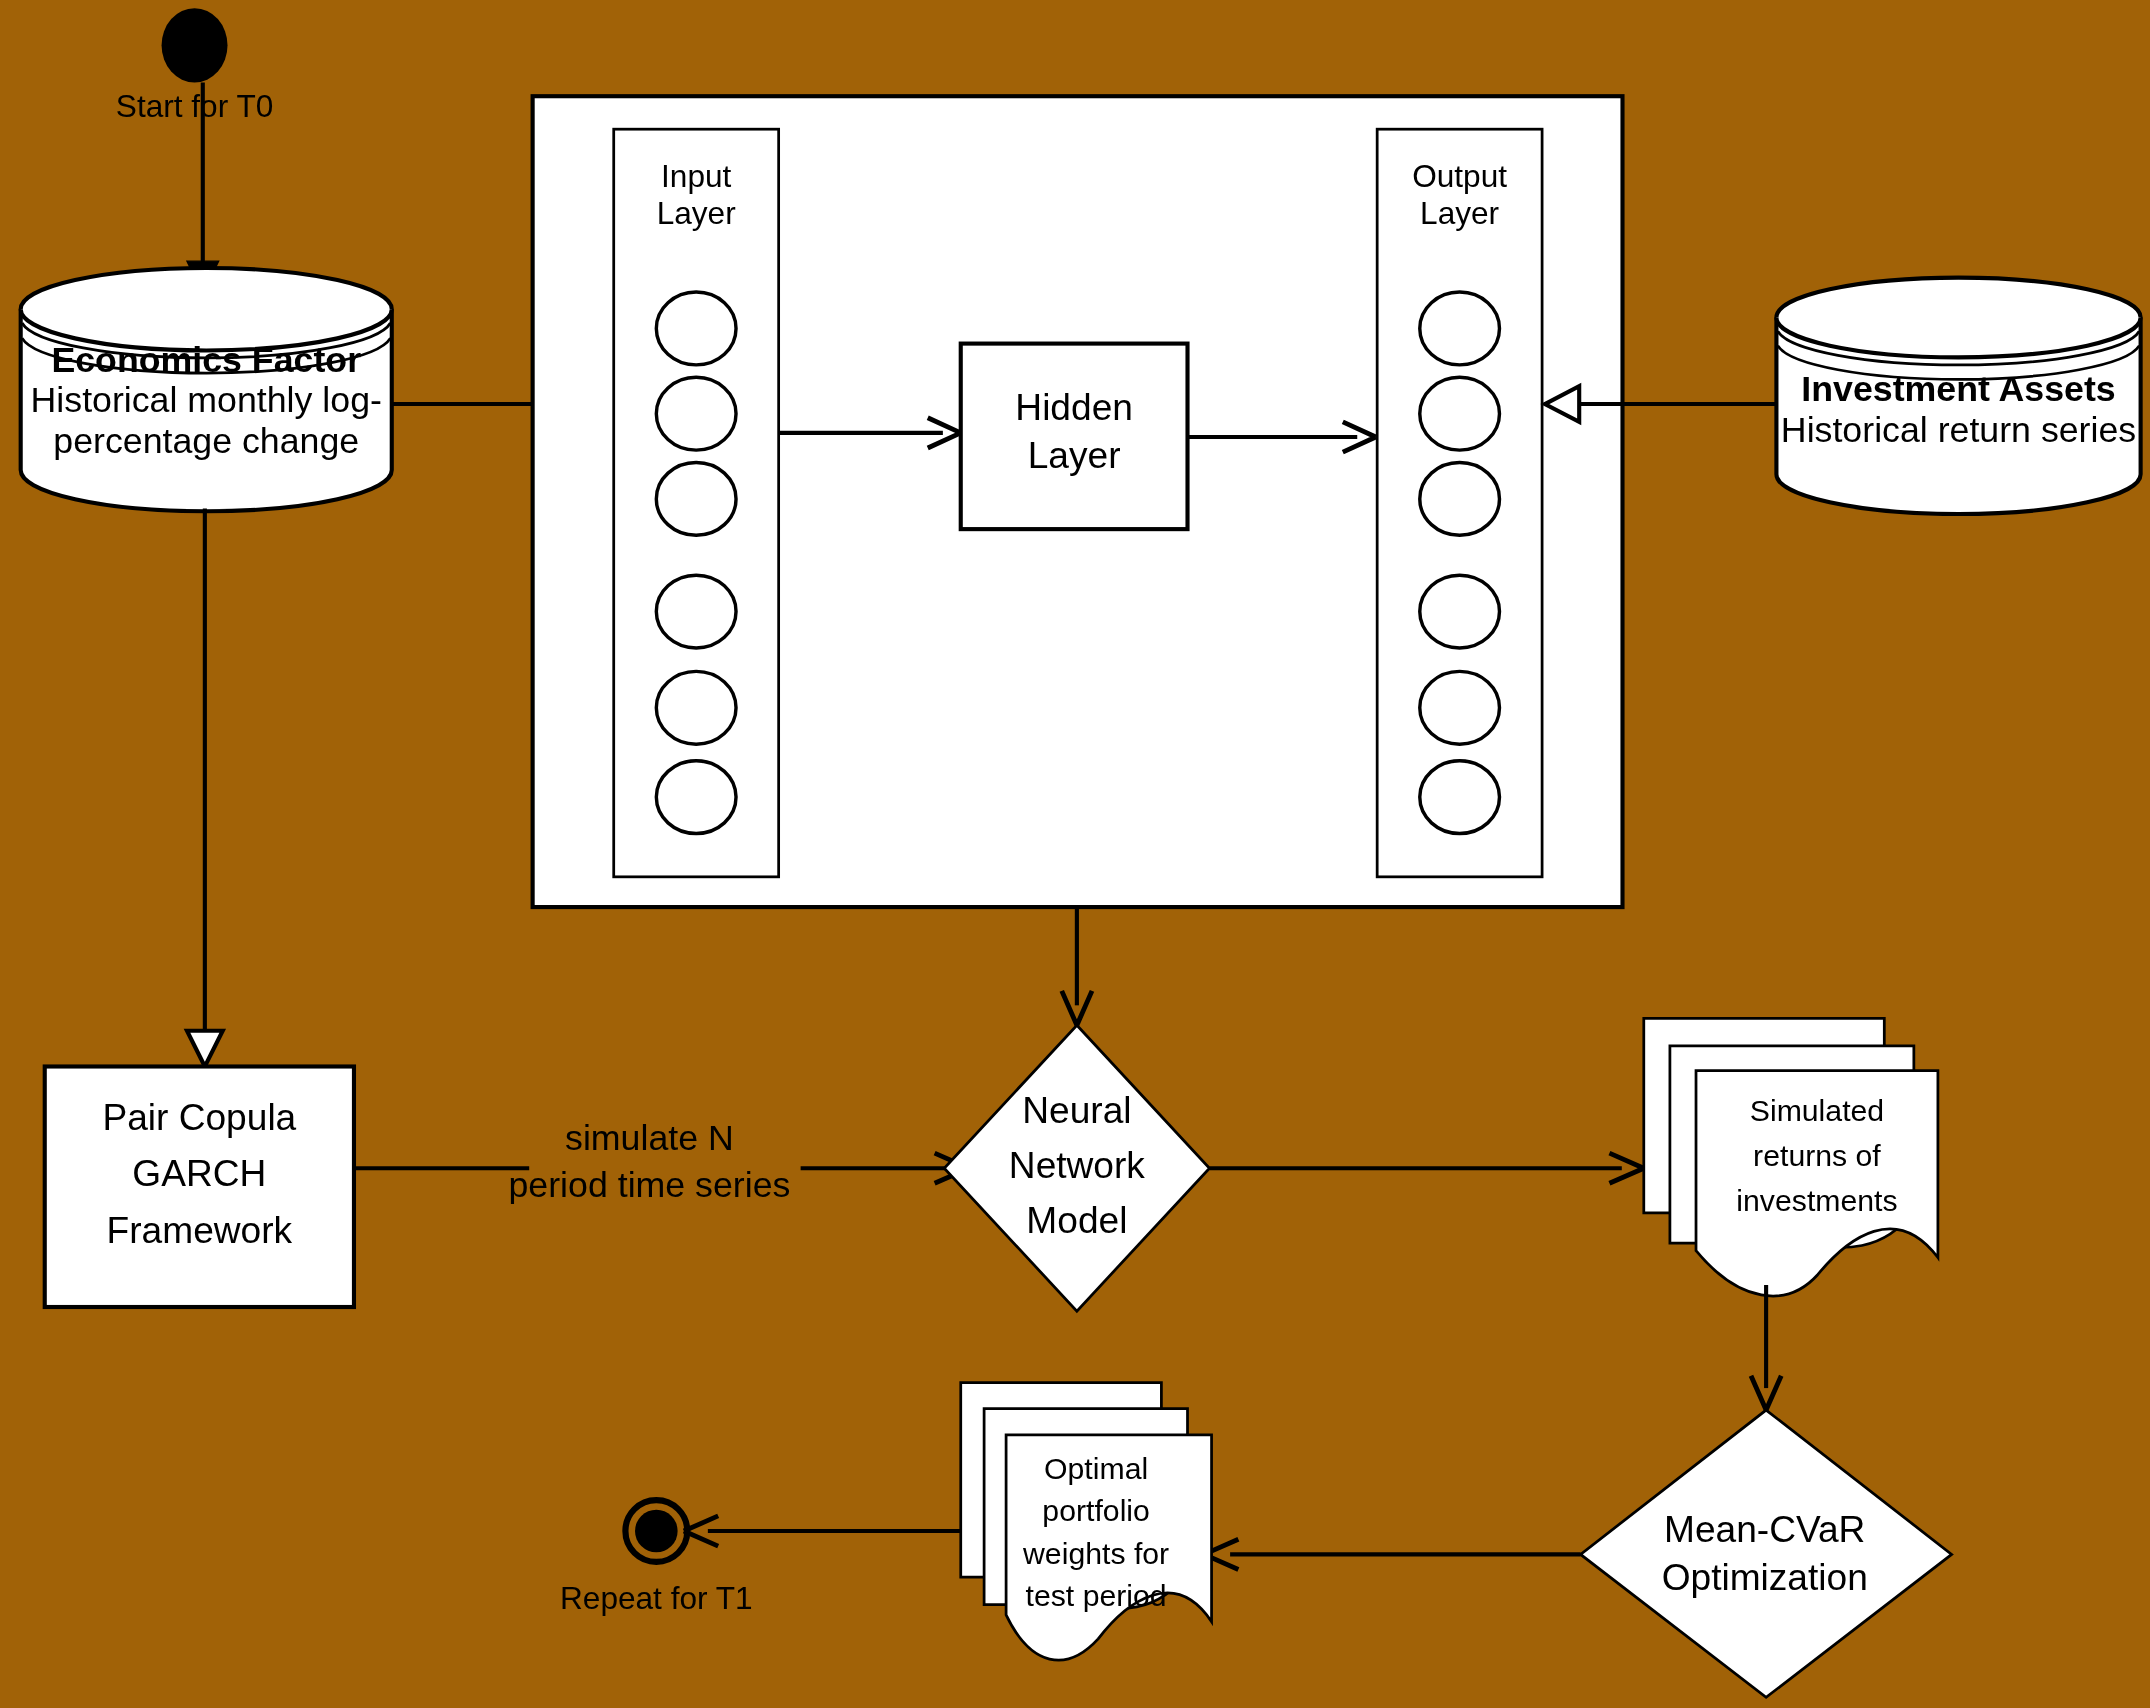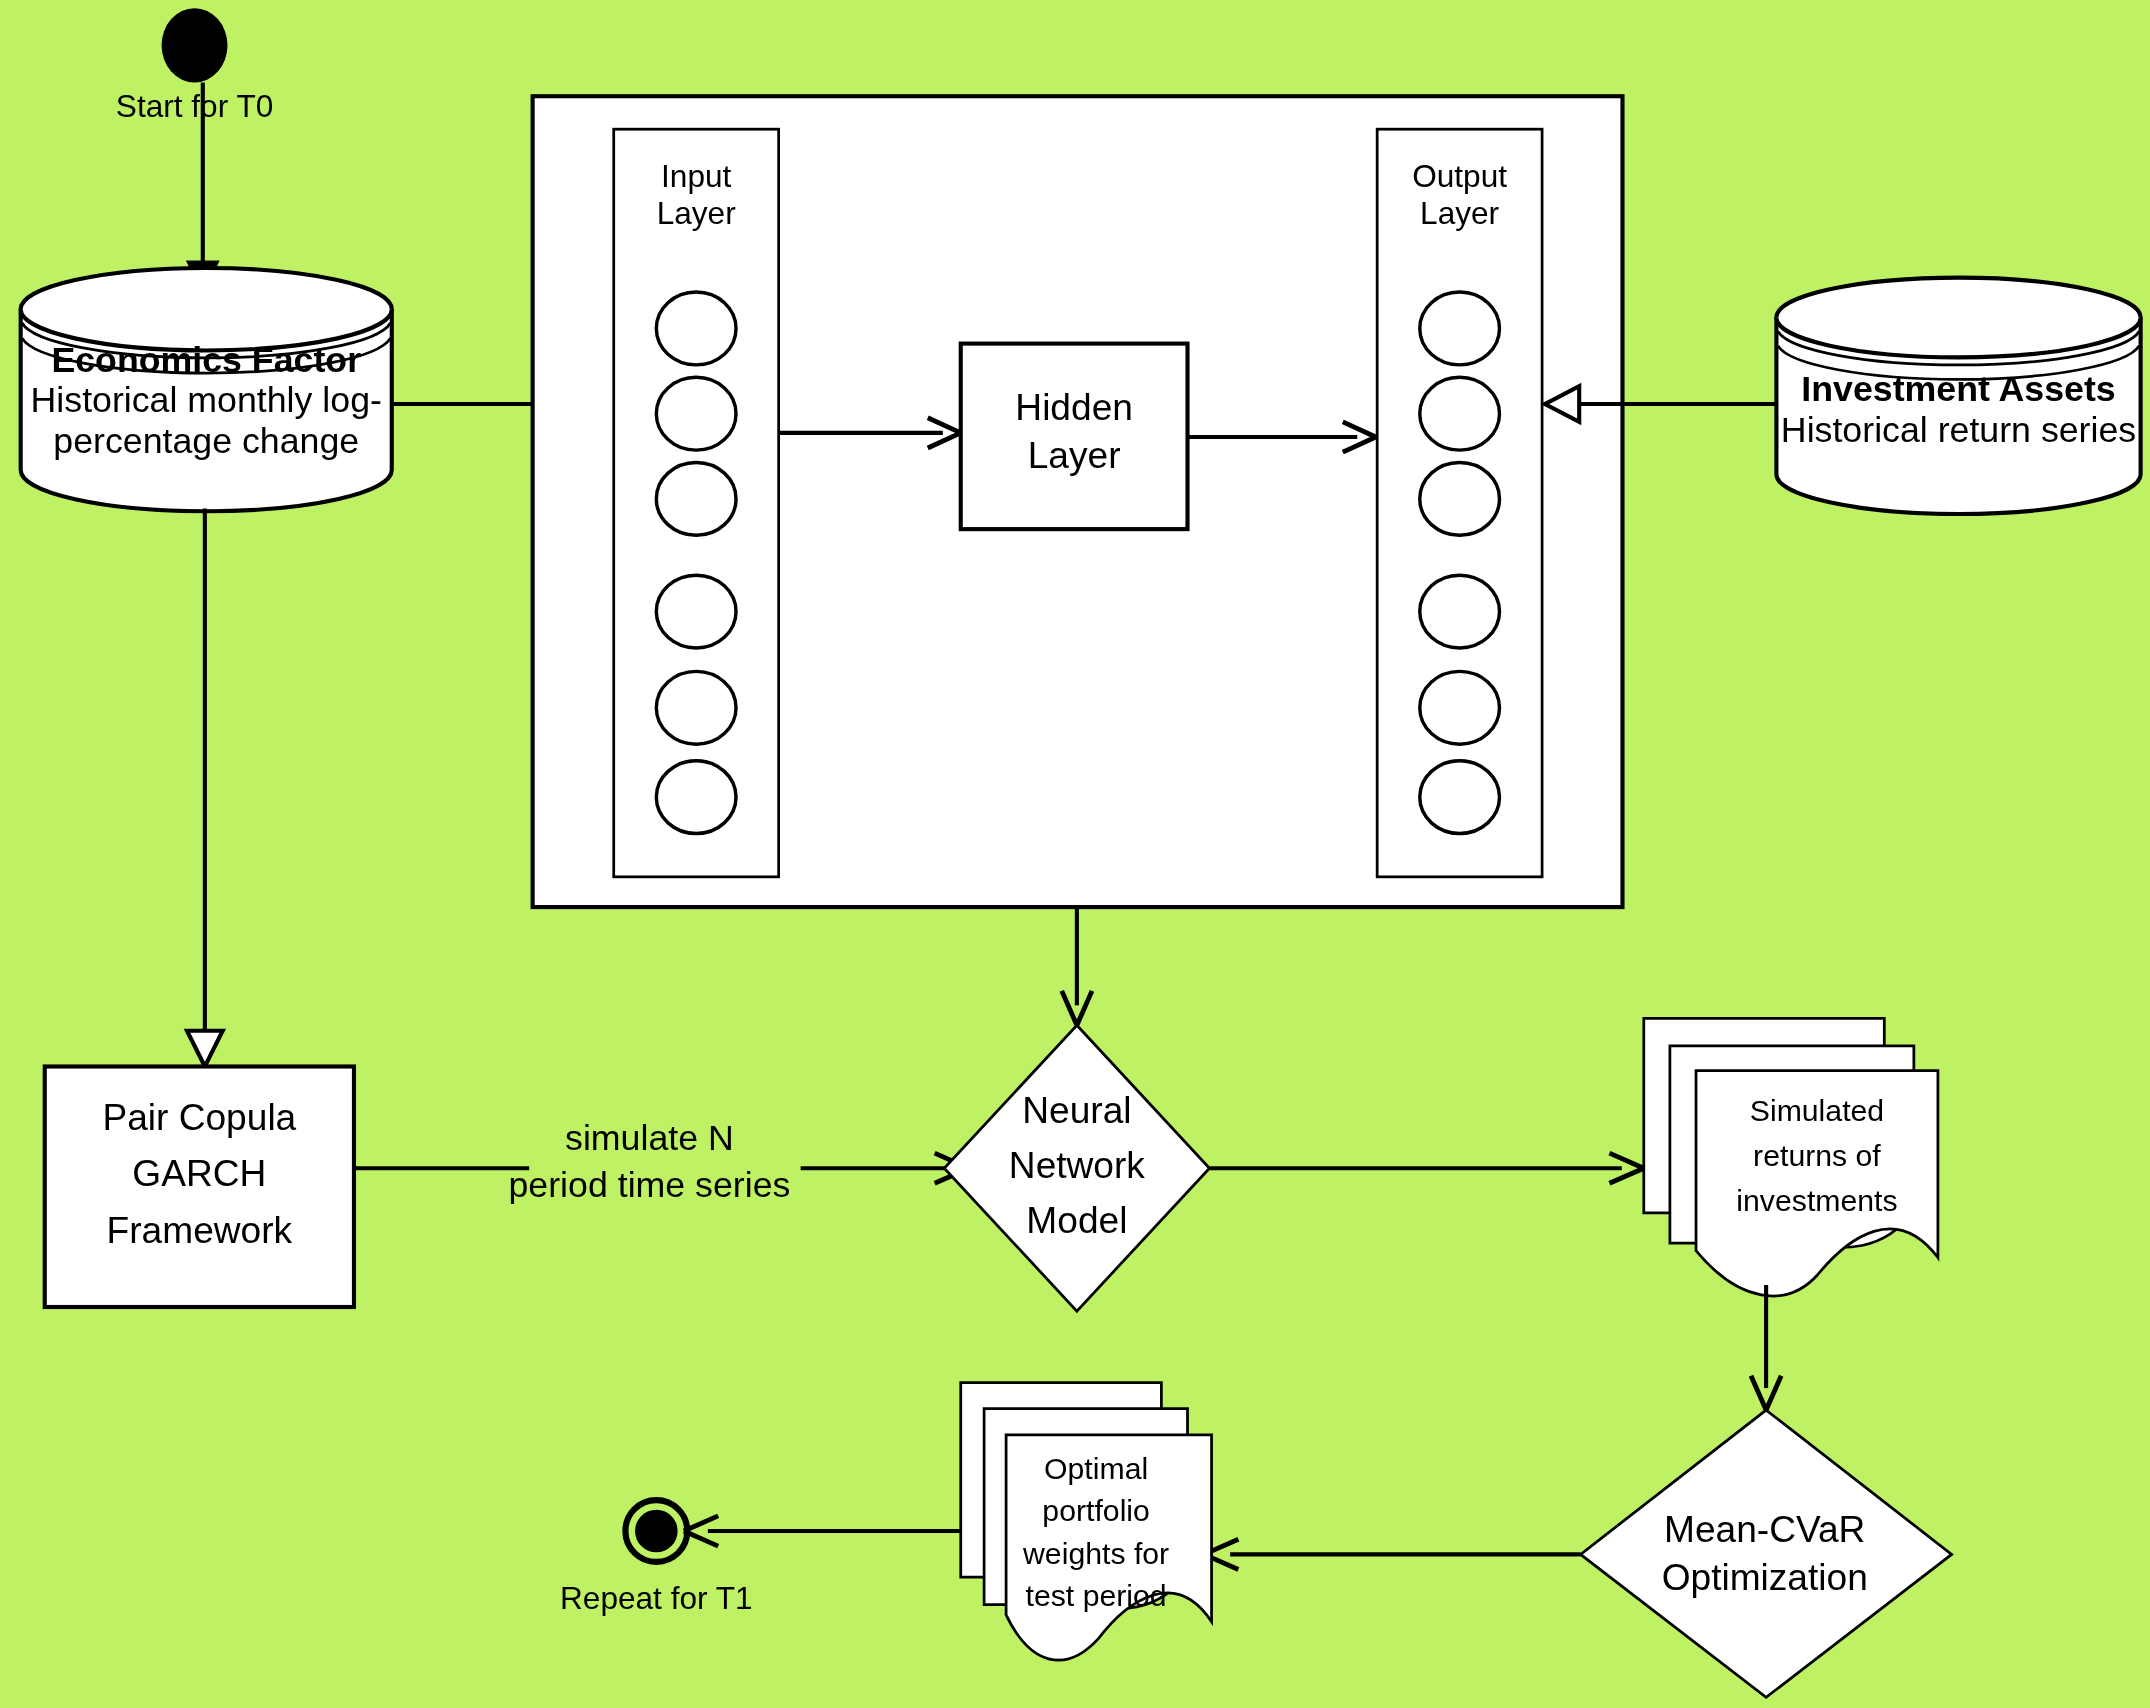--- a/index.html
+++ b/index.html
@@ -9,21 +9,21 @@
     background: #ffffff;
   }
   body {
     font-family: "Liberation Sans", sans-serif;
     color: #000000;
   }
   #diagram-root {
     position: relative;
     width: 2151px;
     height: 1709px;
-    background: #bef264;
+    background: #a16207;
     overflow: hidden;
   }
   svg#flow-svg {
     display: block;
     width: 2151px;
     height: 1709px;
   }
   .shape-stroke {
     fill: #ffffff;
     stroke: #000000;

